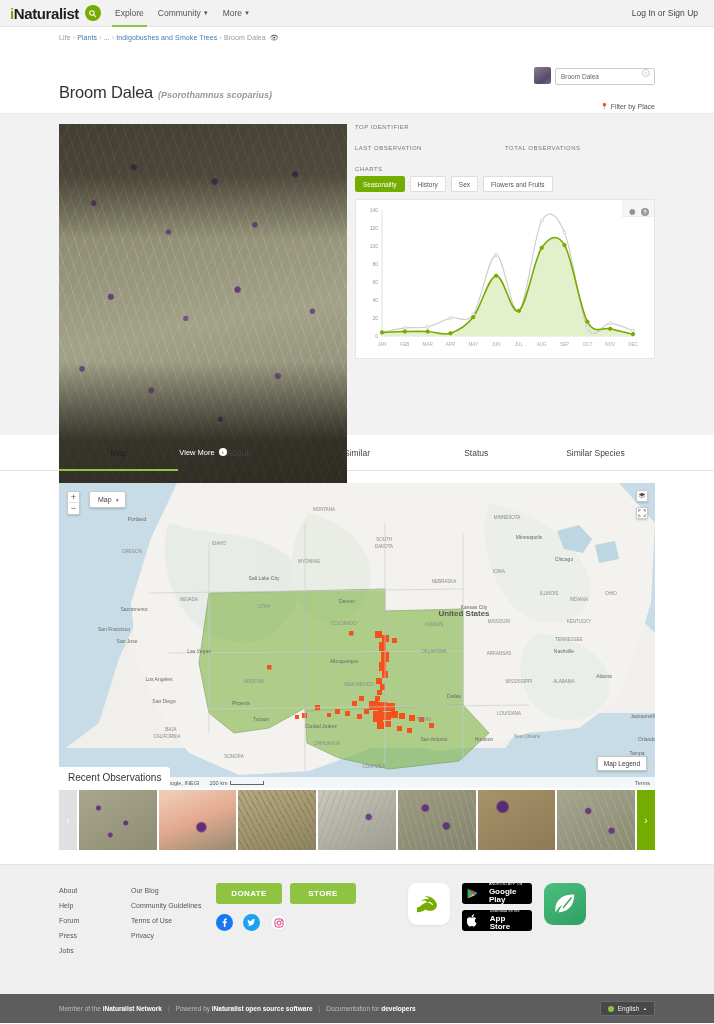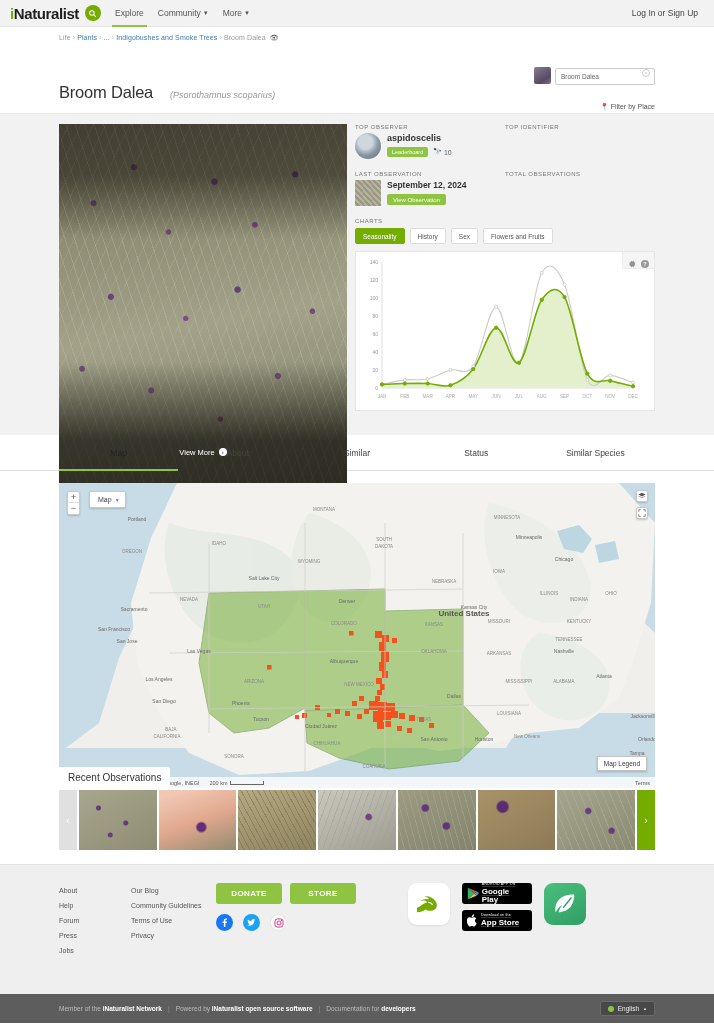--- a/index.html
+++ b/index.html
@@ -77,21 +77,21 @@
     border: 1px solid #ccc; color: #ccc; font-size: 6px;
     line-height: 7px; text-align: center;
   }
 
   
   .titlerow {
     padding: 0 59px; display: flex; align-items: baseline;
     position: relative; height: 30px;
   }
   .sciname-title { font-size: 16.5px; font-weight: 300; color: #333; letter-spacing: -.2px;}
-  .sciname-sub { font-size: 9px; font-style: italic; color: #999; margin-left: 17px; }
+  .sciname-sub { font-size: 9px; font-style: italic; color: #999; margin-left: 5px; font-weight: bold; }
   .filterplace {
     position: absolute; right: 59px; bottom: 2px;
     font-size: 7px; color: #555; cursor: pointer;
   }
   .pin { font-size:7px; }
 
   
   .hero {
     background: #f2f2f2; border-top: 1px solid #e8e8e8;
     padding: 10px 59px 12px 59px;
@@ -312,23 +312,22 @@
   .soc.ig { background: #fff; border: 1px solid #e4e4e4; }
   .appcol { display: flex; gap: 12px; align-items: flex-start; margin-left: 12px; }
   .appicon-white {
     width: 42px; height: 42px; border-radius: 9px; background: #fff;
     display: flex; align-items: center; justify-content: center;
     box-shadow: 0 1px 2px rgba(0,0,0,.08);
   }
   .storebadges { display: flex; flex-direction: column; gap: 6px; }
   .storebadge {
     width: 70px; height: 21px; background: #000; border-radius: 3px;
-    display: flex; align-items: center; gap: 3px; padding: 0 5px;
+    display: flex; align-items: center; gap: 12px; padding: 0 5px;
     cursor: pointer;
-    text-decoration: underline;
   }
   .sb-txt { color: #fff; line-height: 1; }
   .sb-txt .small { font-size: 3.6px; letter-spacing: .2px; display:block; }
   .sb-txt .big { font-size: 8px; font-weight: bold; display:block; margin-top:1px;}
   .appicon-green {
     width: 42px; height: 42px; border-radius: 9px;
     background: linear-gradient(150deg,#4bbf7e,#2f9f63);
     display: flex; align-items: center; justify-content: center;
   }
 
@@ -400,52 +399,27 @@
     <div class="viewmore">
       <span>View More</span>
       <span class="vm-arrow">›</span>
     </div>
   </div>
 
   <div class="rightcol">
 
     <div class="statgrid">
       <div class="statcol">
-        <div class="statlabel">TOP OBSERVER</div>
-        <div class="statbody">
-          <div class="avatar av1"></div>
-          <div>
-            <div class="statname">aspidoscelis</div>
-            <div class="badge-row">
-              <span class="greenbtn">Leaderboard</span>
-              <span class="countchip">
-                  <span class="ic">🔭</span>
-                  <span>10</span>
-                </span>
-            </div>
-          </div>
-        </div>
-      </div>
-      <div class="statcol">
         <div class="statlabel">TOP IDENTIFIER</div>
       </div>
     </div>
 
     <div class="statrow2">
       <div class="statcol">
         <div class="statlabel">LAST OBSERVATION</div>
-        <div class="statbody">
-          <div class="thumbsq"></div>
-          <div>
-            <div class="statname sm">September 12, 2024</div>
-            <div class="badge-row">
-              <span class="greenbtn md">View Observation</span>
-            </div>
-          </div>
-        </div>
       </div>
       <div class="statcol">
         <div class="statlabel">TOTAL OBSERVATIONS</div>
       </div>
     </div>
 
     <div class="chartsec">
       <div class="statlabel">CHARTS</div>
       <div class="chipbar">
         <button class="chip active">Seasonality</button>

